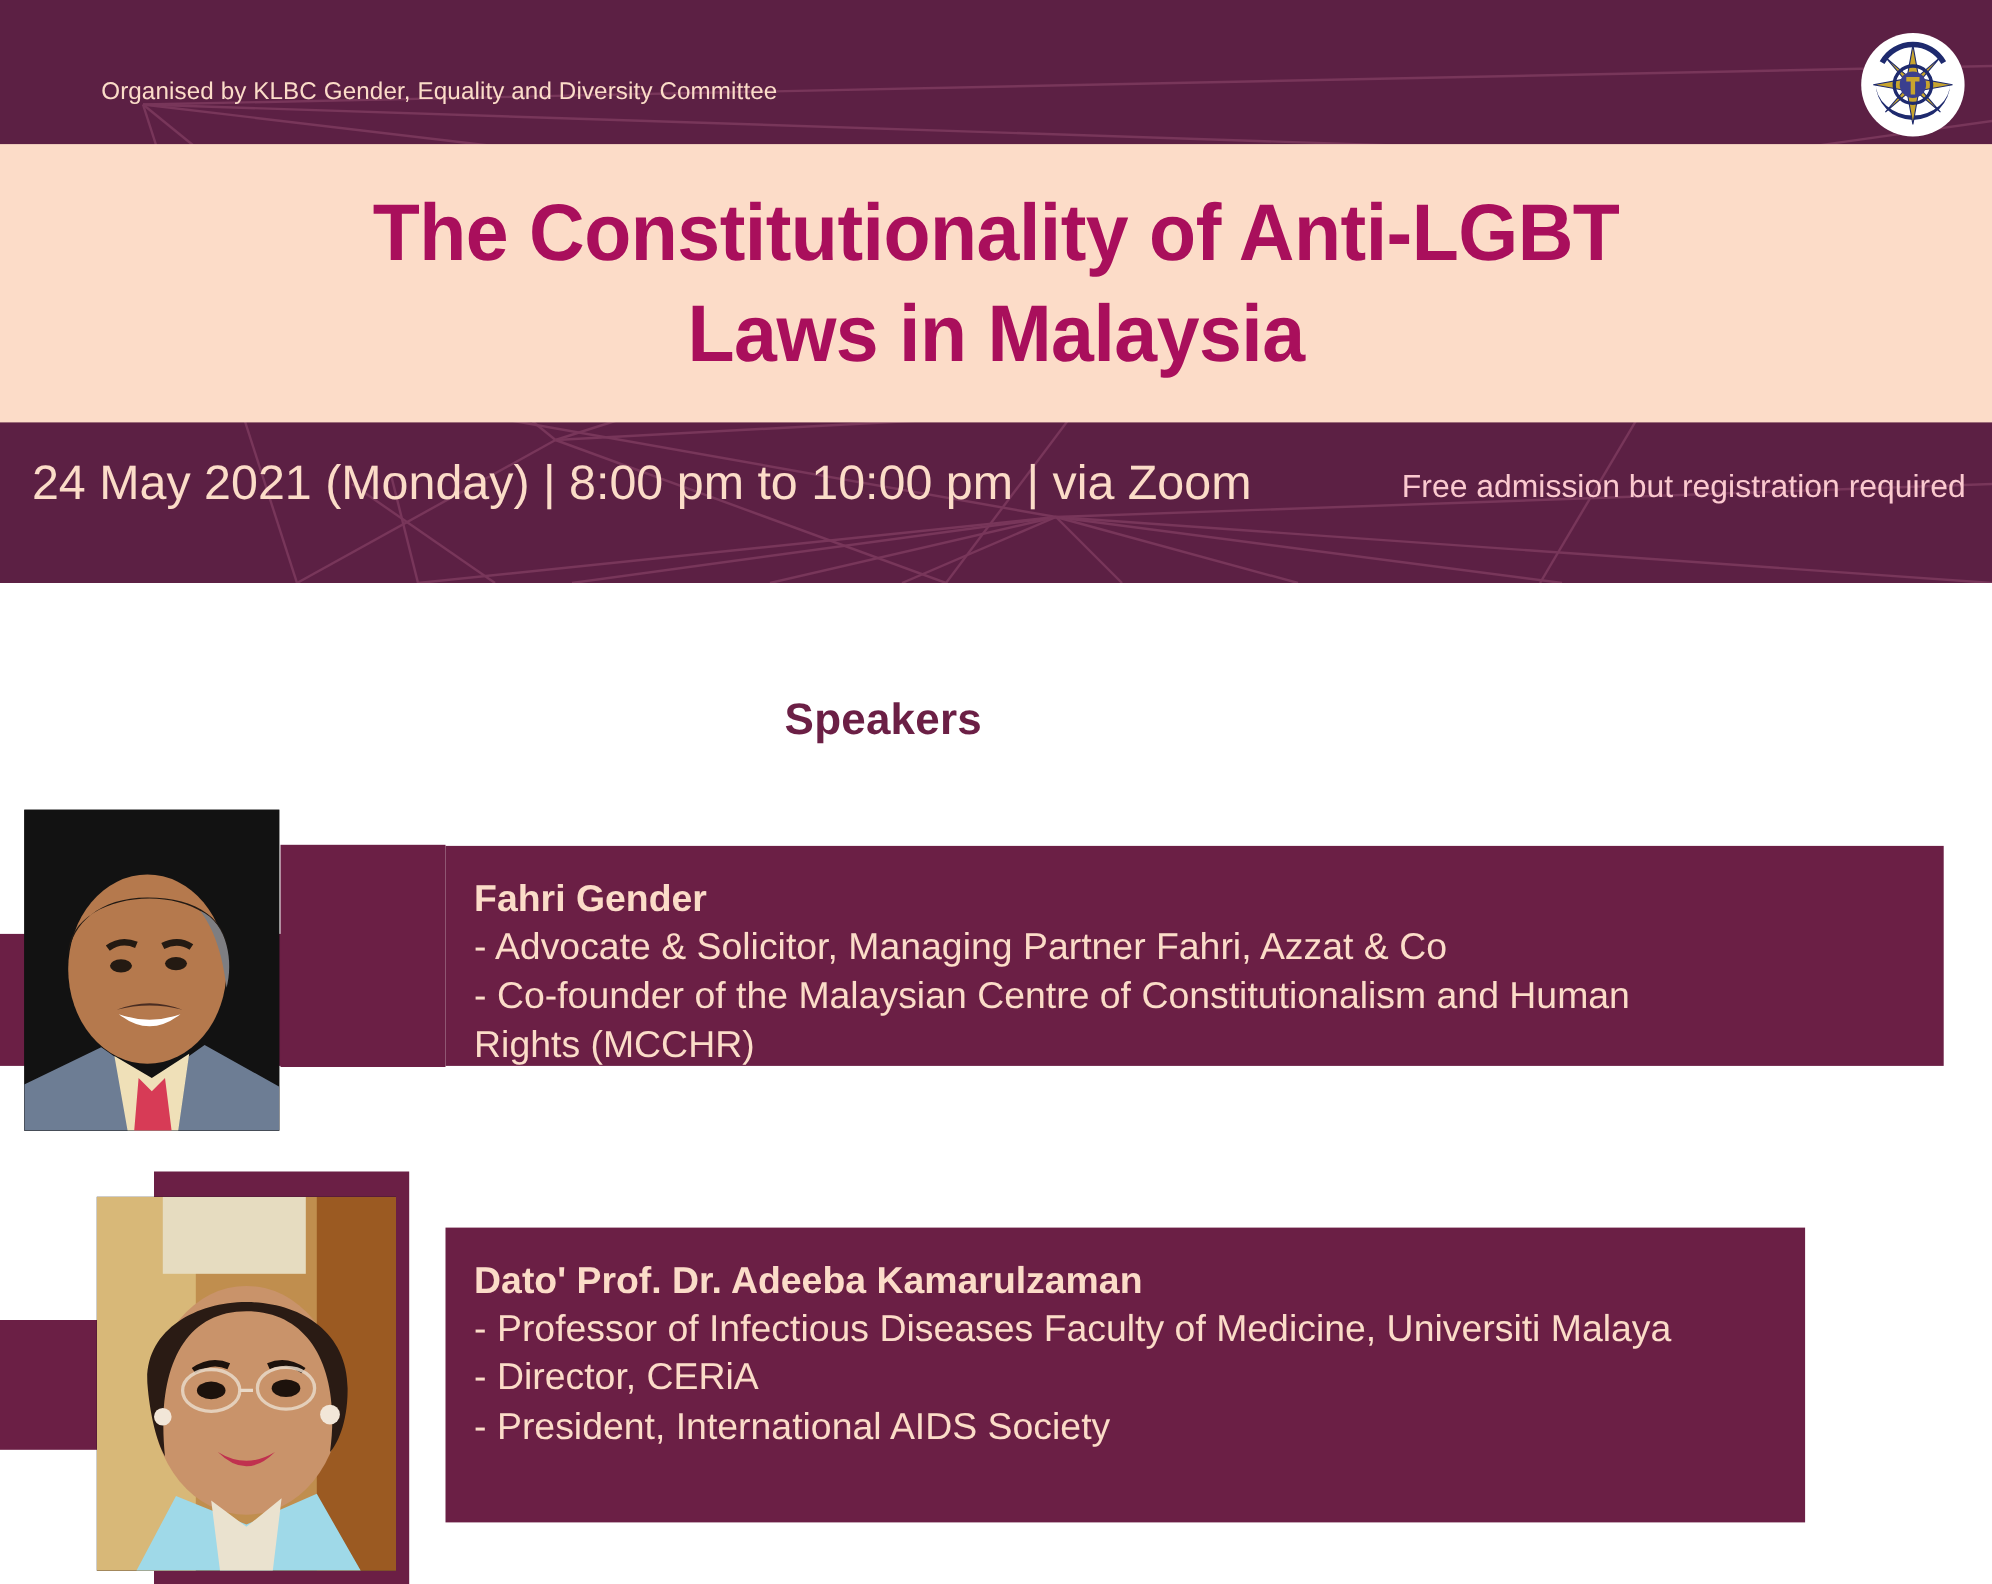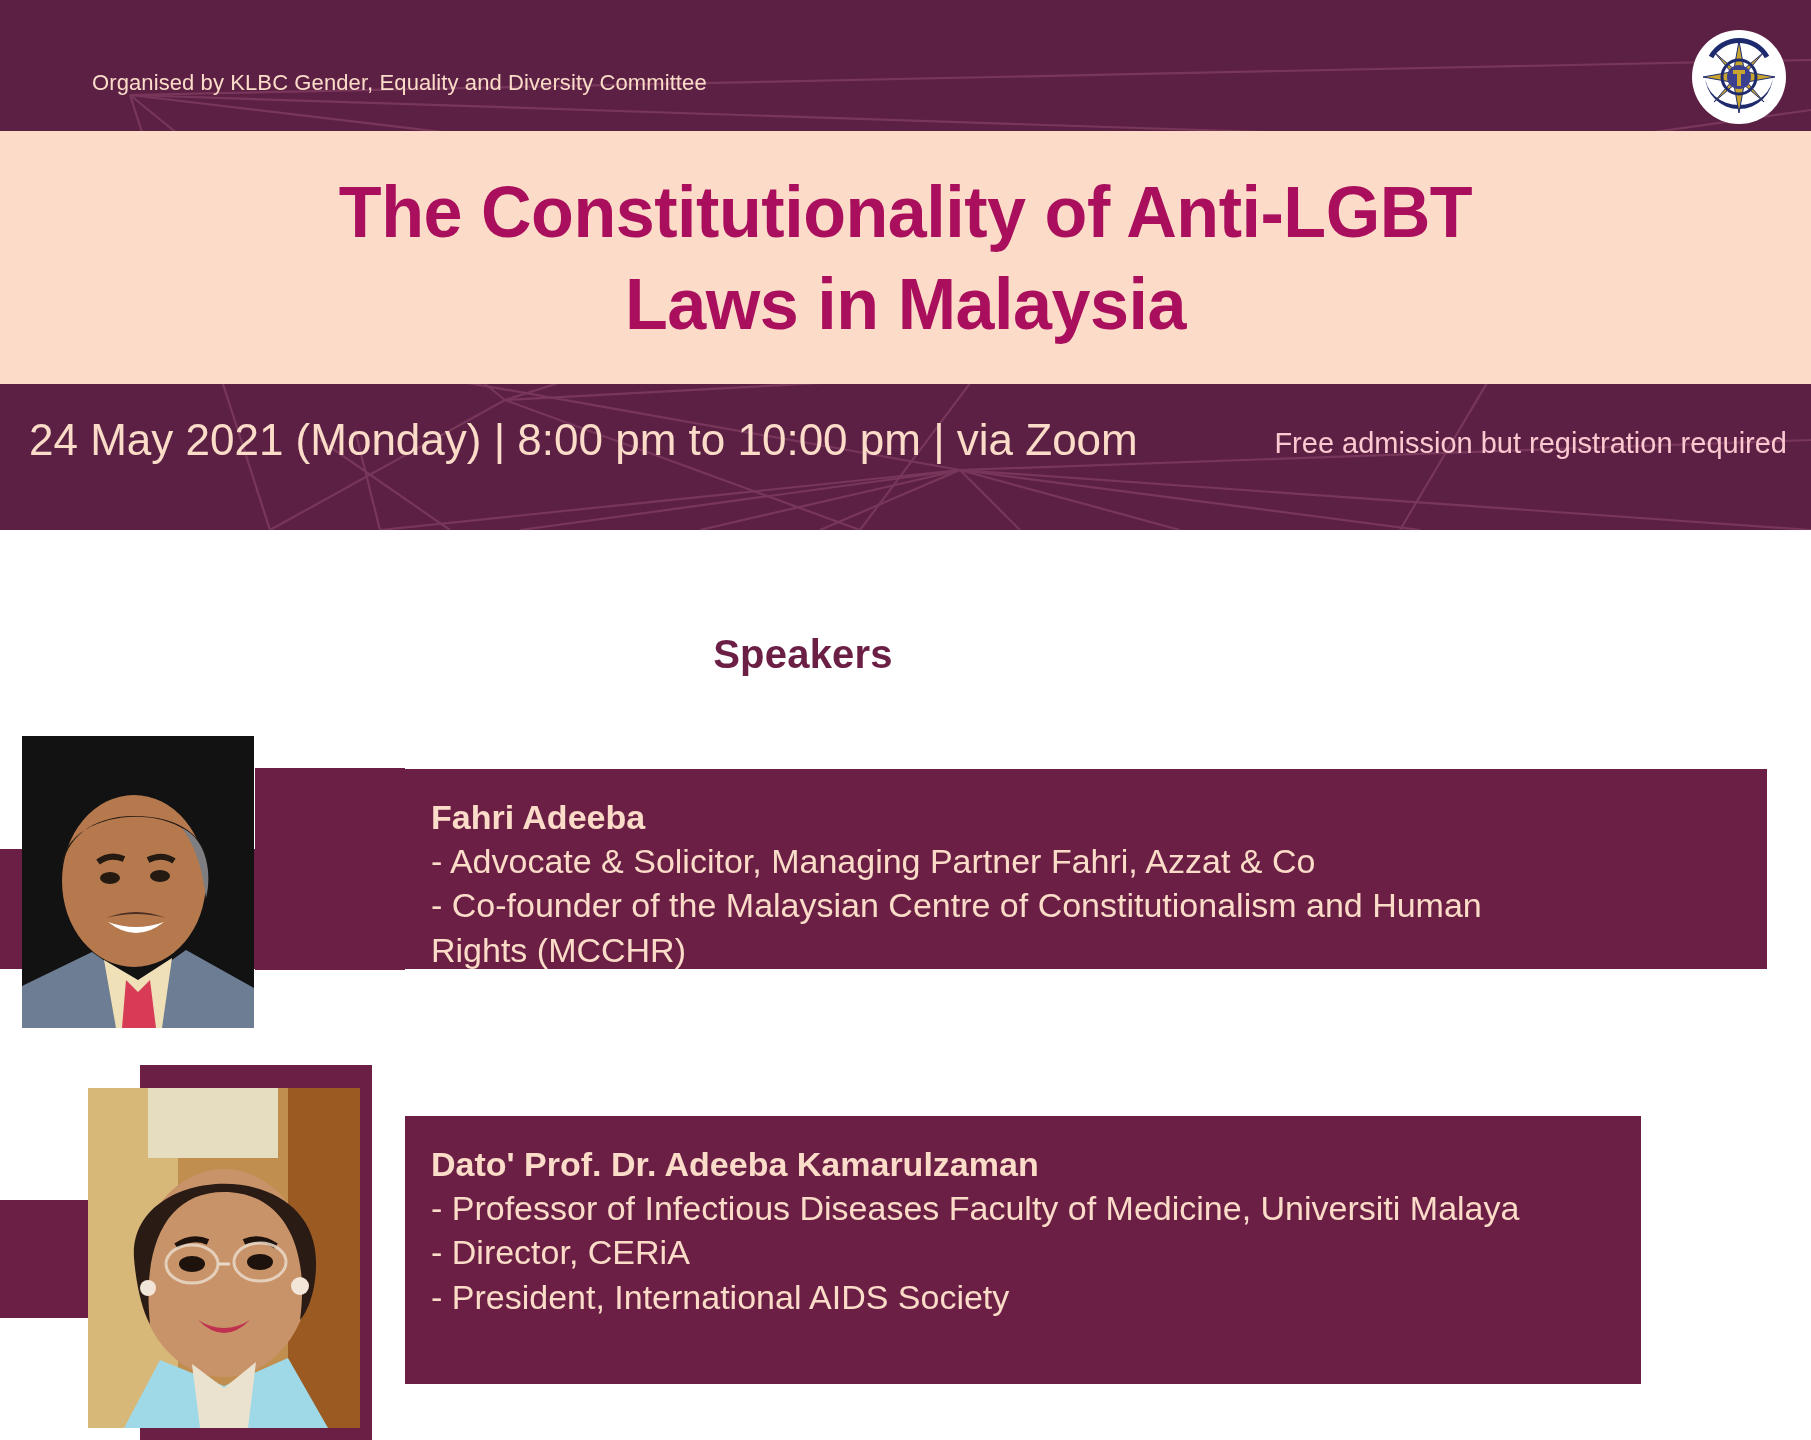--- a/index.html
+++ b/index.html
@@ -249,21 +249,21 @@
     <path d="M126 124 q14 -7 26 1" stroke="#241a12" stroke-width="6" fill="none"></path>
     <path d="M86 186 q28 22 56 0 q-28 10 -56 0 Z" fill="#ffffff"></path>
     <path d="M84 182 q30 -8 60 0 q-30 -12 -60 0 Z" fill="#4a2d22"></path>
     <path d="M0 250 L70 216 L116 248 L164 214 L232 252 L232 292 L0 292 Z" fill="#6d7d94"></path>
     <path d="M82 224 L116 244 L150 222 L140 292 L94 292 Z" fill="#efe0b8"></path>
     <path d="M104 244 L116 256 L128 244 L134 292 L100 292 Z" fill="#d73b56"></path>
   </svg>
 </div>
 
 <div class="info-box" style="left:405px; top:769px; width:1362px; height:200px;">
-  <div class="sp-name">Fahri Adeeba</div>
+  <div class="sp-name">Fahri Gender</div>
   <div class="sp-line">- Advocate &amp; Solicitor, Managing Partner Fahri, Azzat &amp; Co</div>
   <div class="sp-line">- Co-founder of the Malaysian Centre of Constitutionalism and Human</div>
   <div class="sp-line">Rights (MCCHR)</div>
 </div>
 
 <div class="deco" style="left:0px; top:1200px; width:330px; height:118px;"></div>
 <div class="deco" style="left:140px; top:1065px; width:232px; height:375px;"></div>
 
 <div class="photo" style="left:88px; top:1088px; width:272px; height:340px;">
   <svg viewBox="0 0 272 340" preserveAspectRatio="none">

